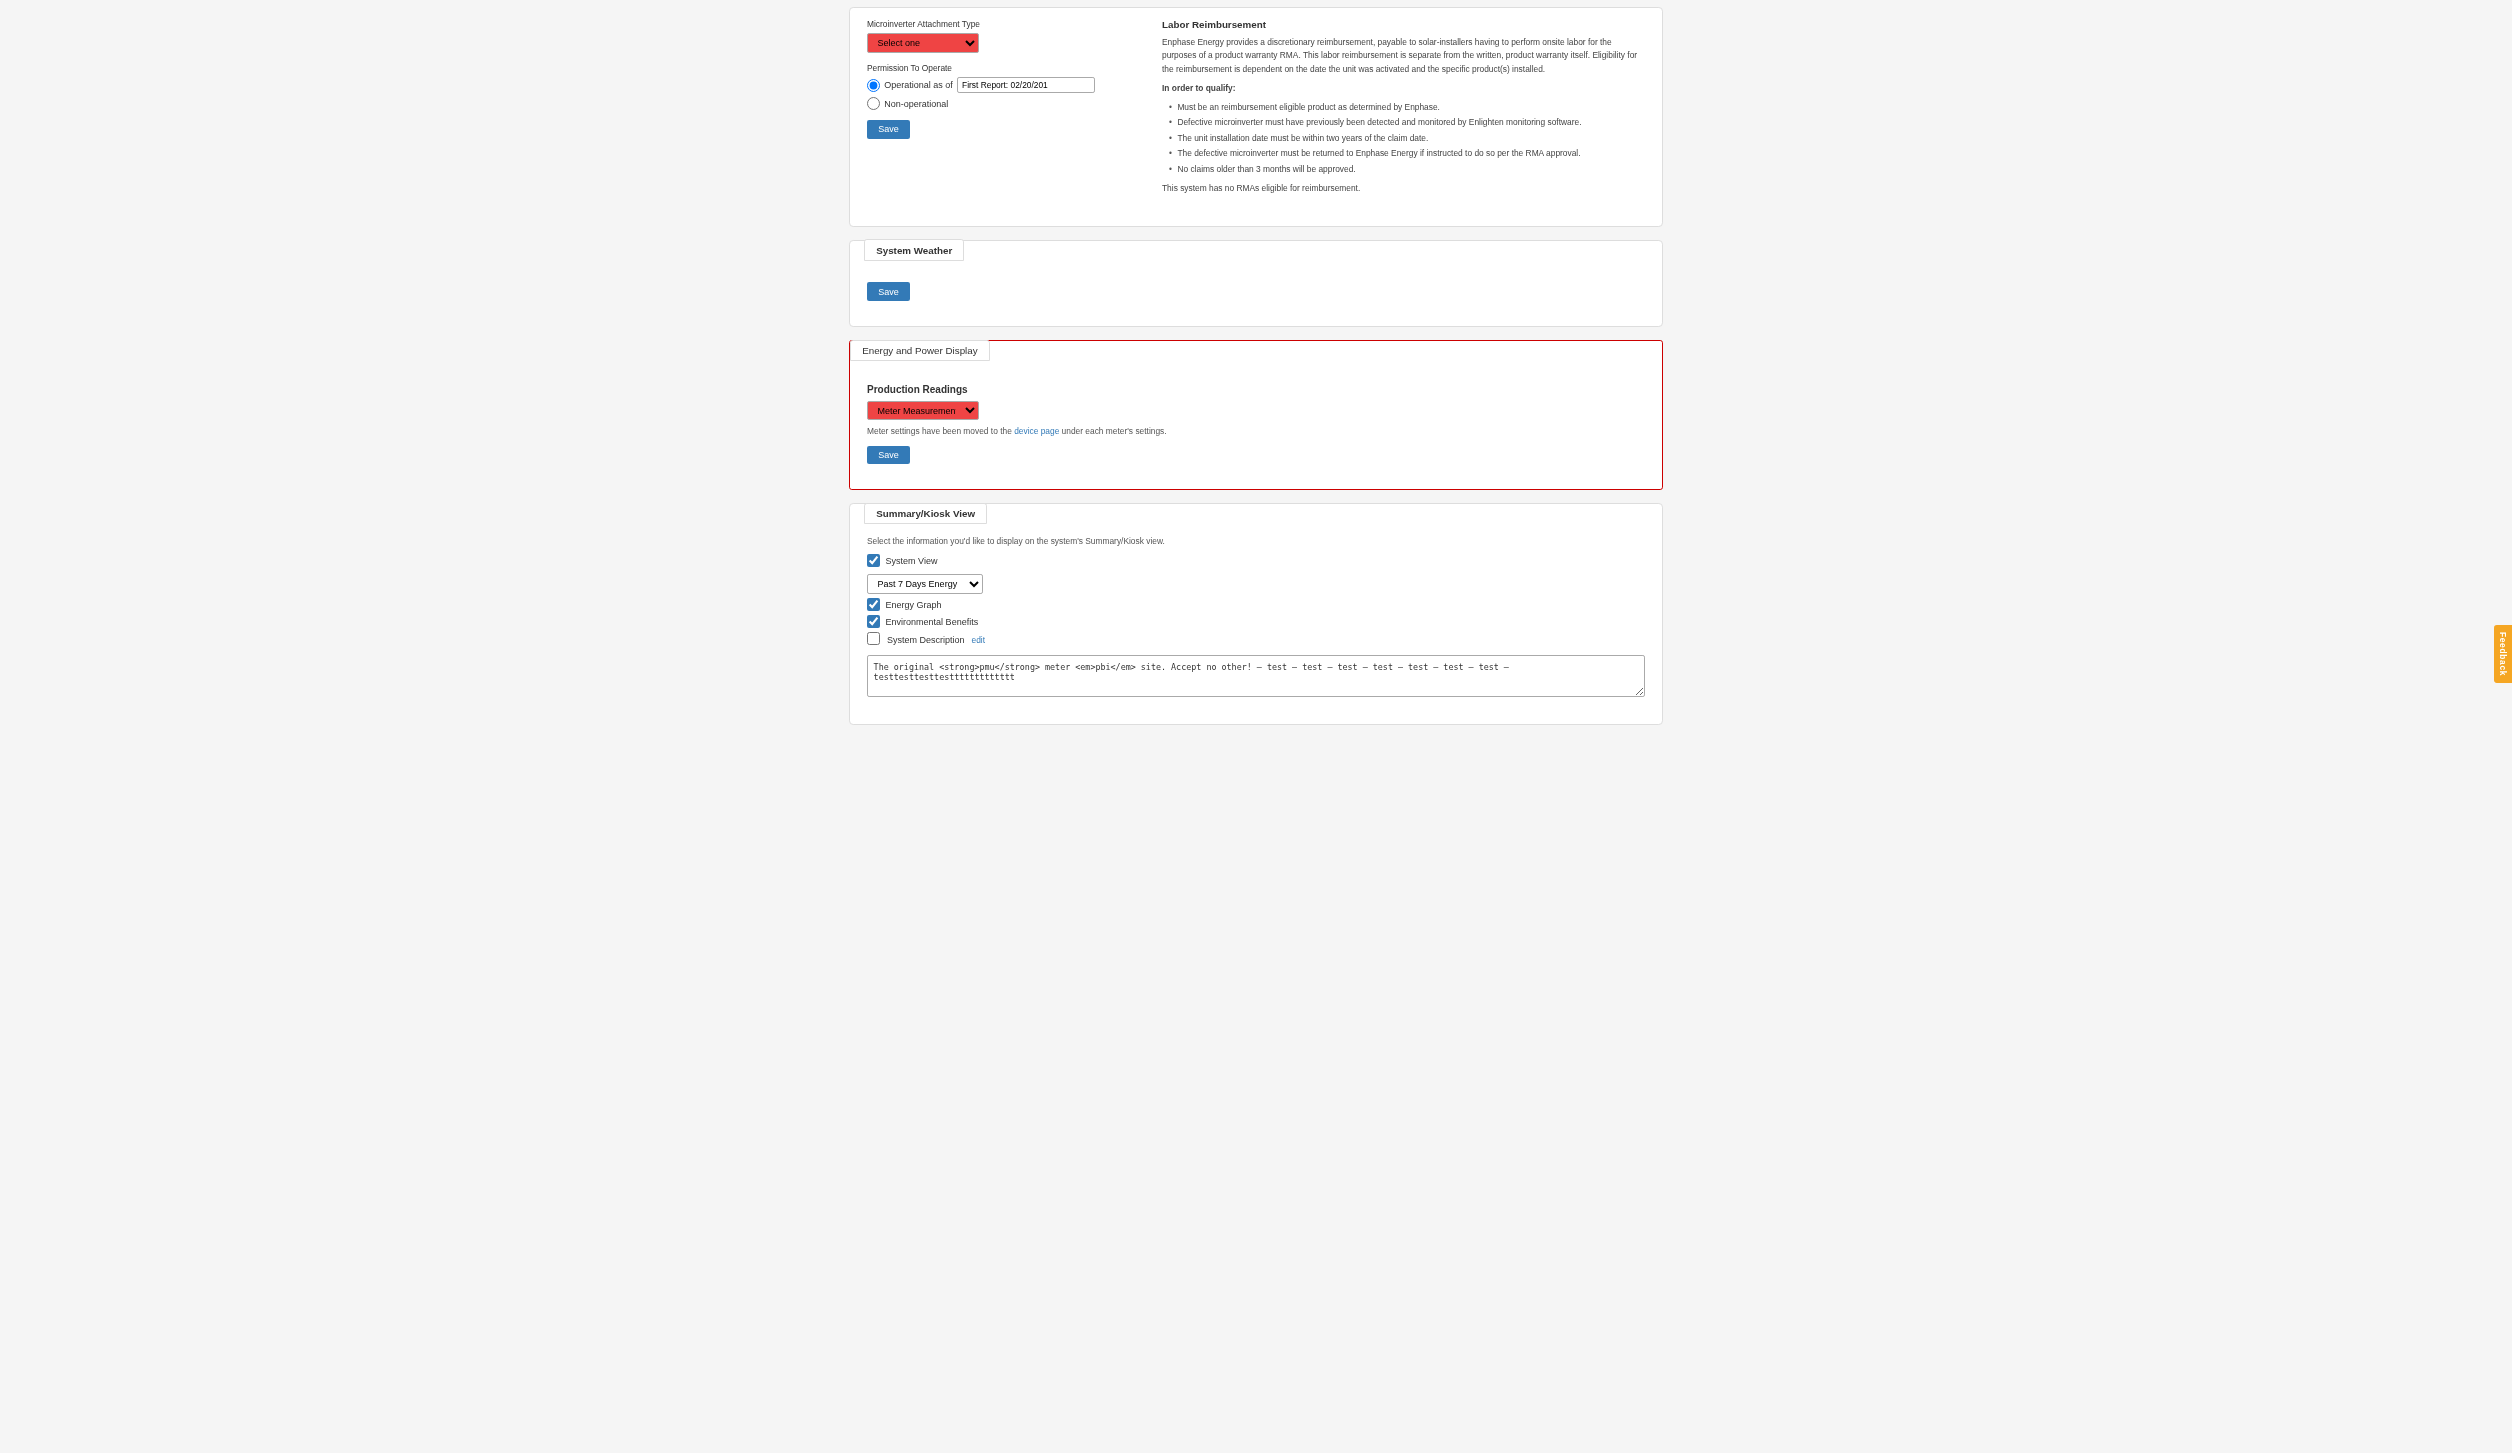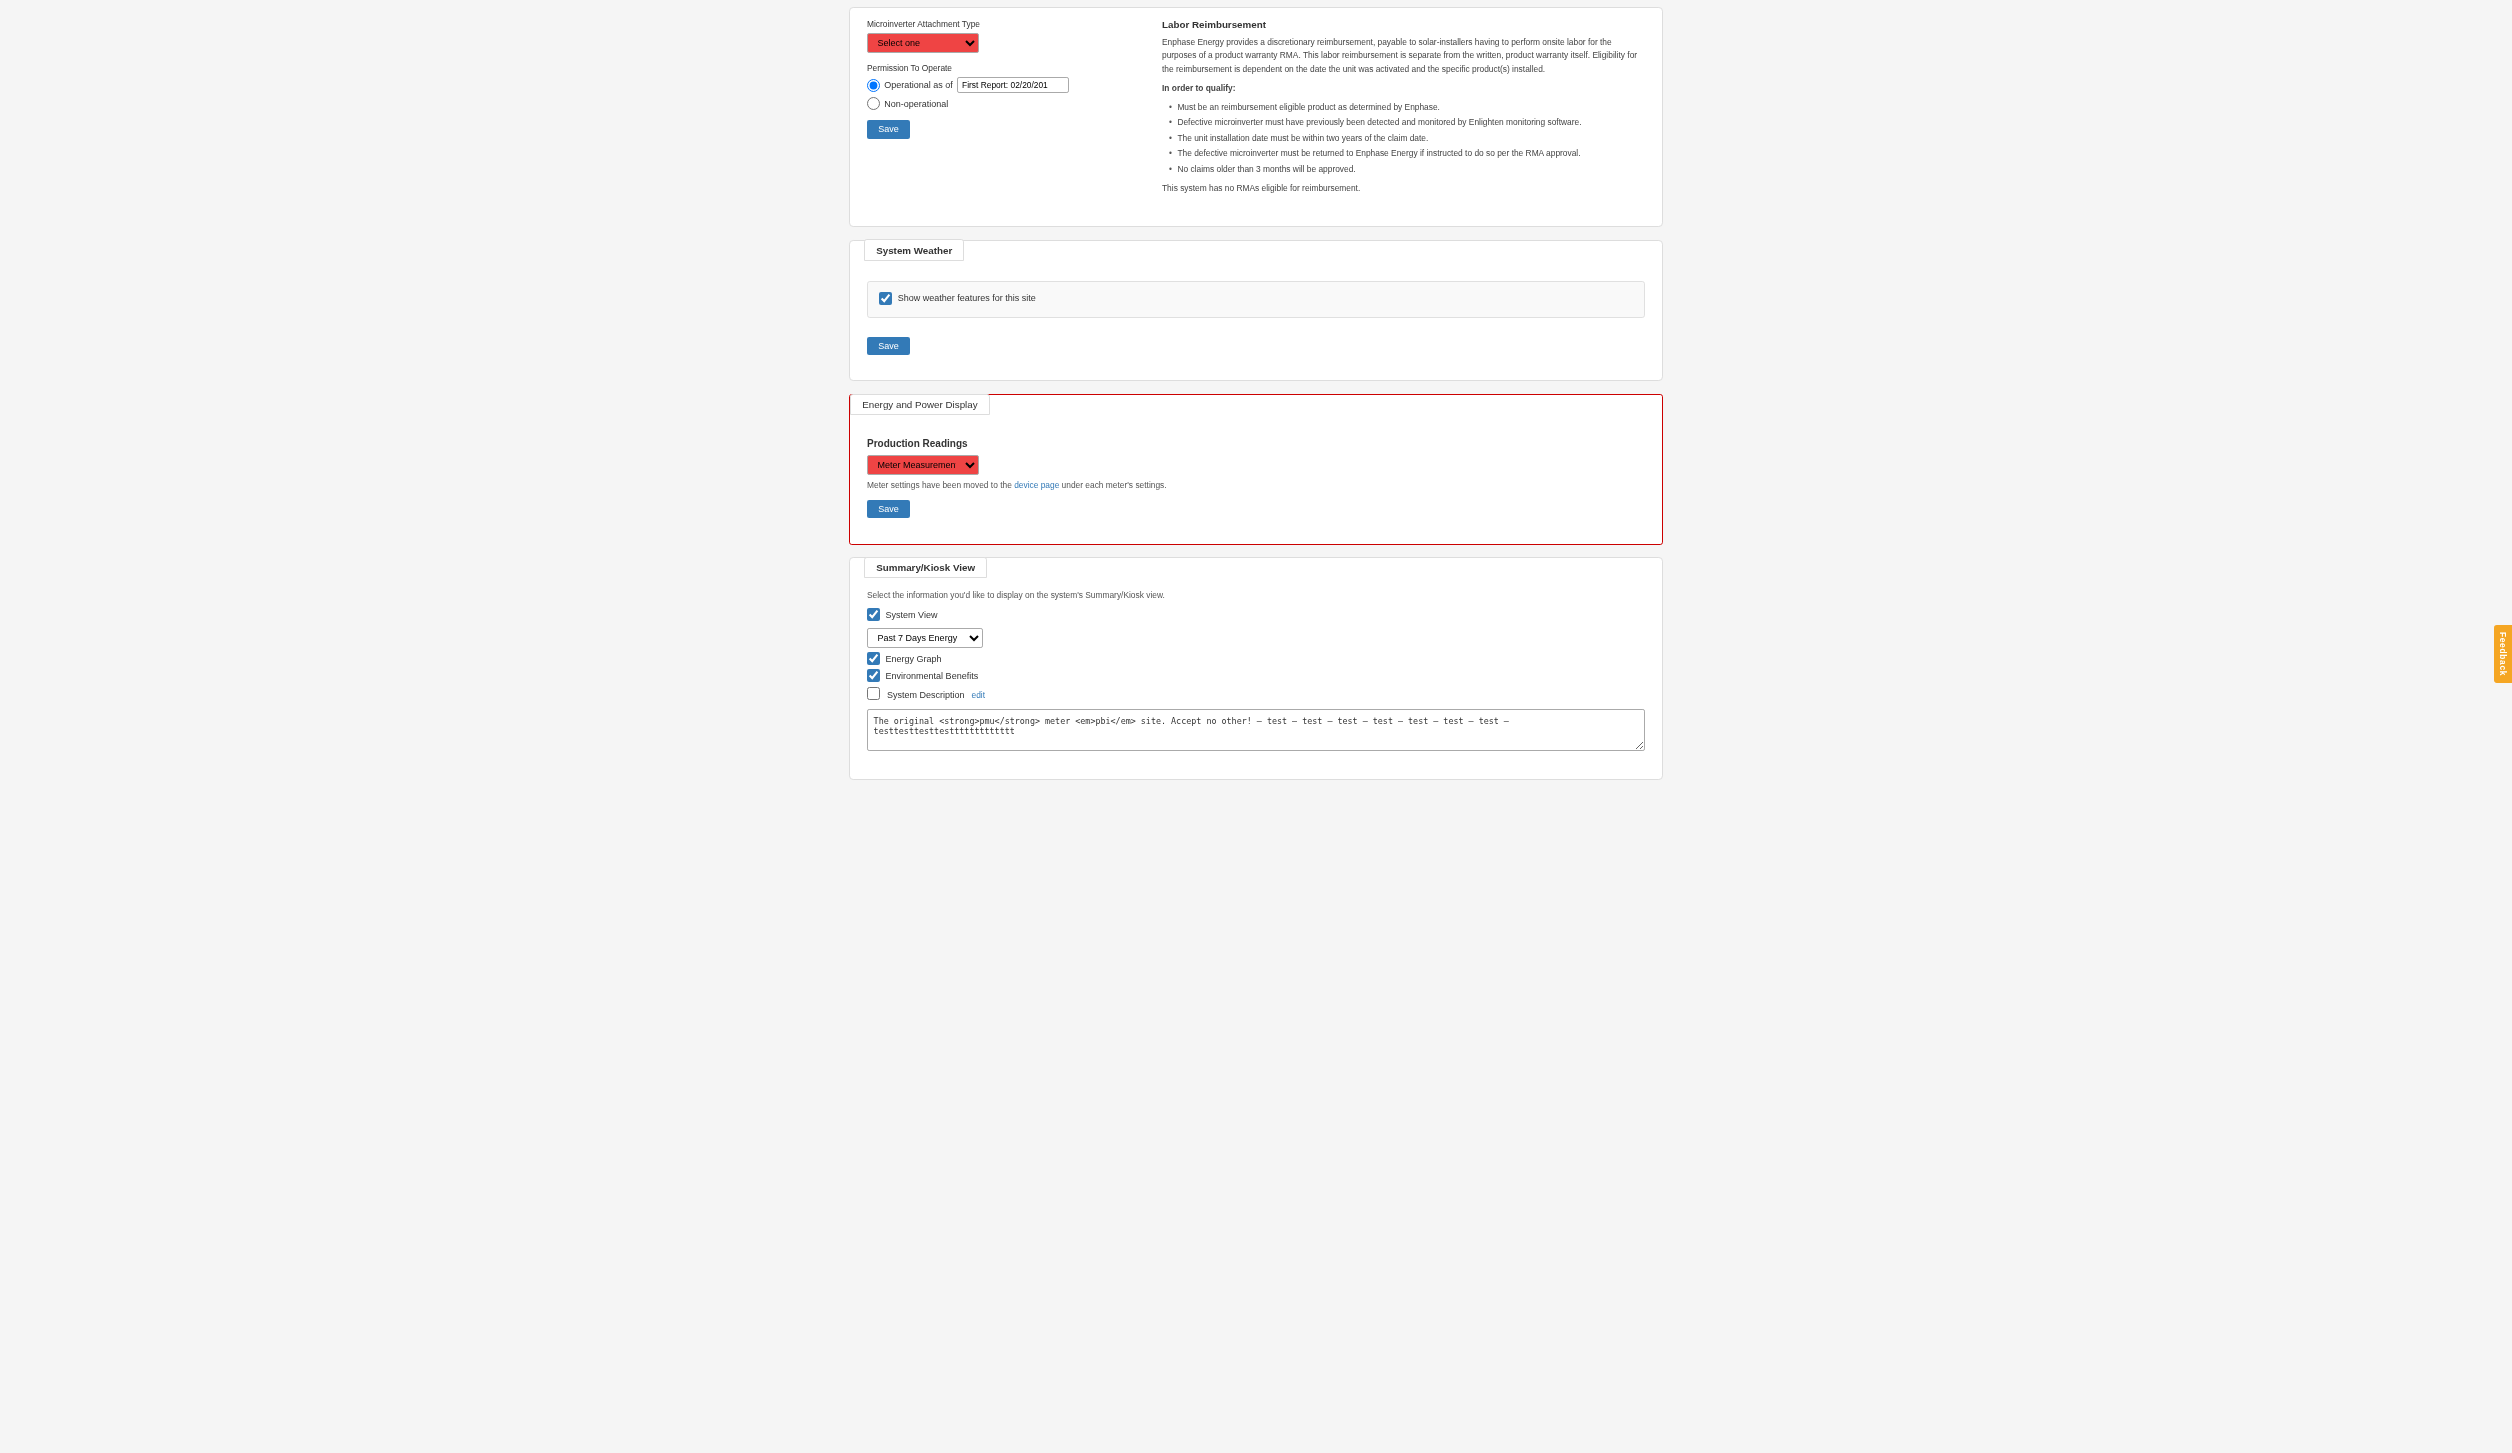--- a/index.html
+++ b/index.html
@@ -96,21 +96,21 @@
 
     .radio-row input[type="radio"] {
       margin: 0;
     }
 
     .text-input-inline {
       border: 0.7px solid #aaa;
       border-radius: 2.1px;
       padding: 2.1px 4.2px;
       font-size: 8.4px;
-      width: 112px;
+      width: 138px;
     }
 
     .btn-save {
       background: #337ab7;
       color: #fff;
       border: none;
       border-radius: 2.1px;
       padding: 4.2px 11.2px;
       font-size: 9px;
       cursor: pointer;
@@ -346,26 +346,20 @@
             <p class="no-rma-text">This system has no RMAs eligible for reimbursement.</p>
           </div>
         </div>
       </div>
     </div>
   </div>
 
   <div class="section-card">
     <div class="section-title">System Weather</div>
     <div class="section-body">
-      <div class="weather-inner">
-        <div class="checkbox-row">
-          <input type="checkbox" checked="" style="">
-          <label>Show weather features for this site</label>
-        </div>
-      </div>
       <button class="btn-save">Save</button>
     </div>
   </div>
 
   <div class="energy-section-card">
     <div class="energy-section-title">Energy and Power Display</div>
     <div class="section-body">
       <div class="production-readings-label">Production Readings</div>
       <select class="form-select">
         <option>Meter Measurements</option>

